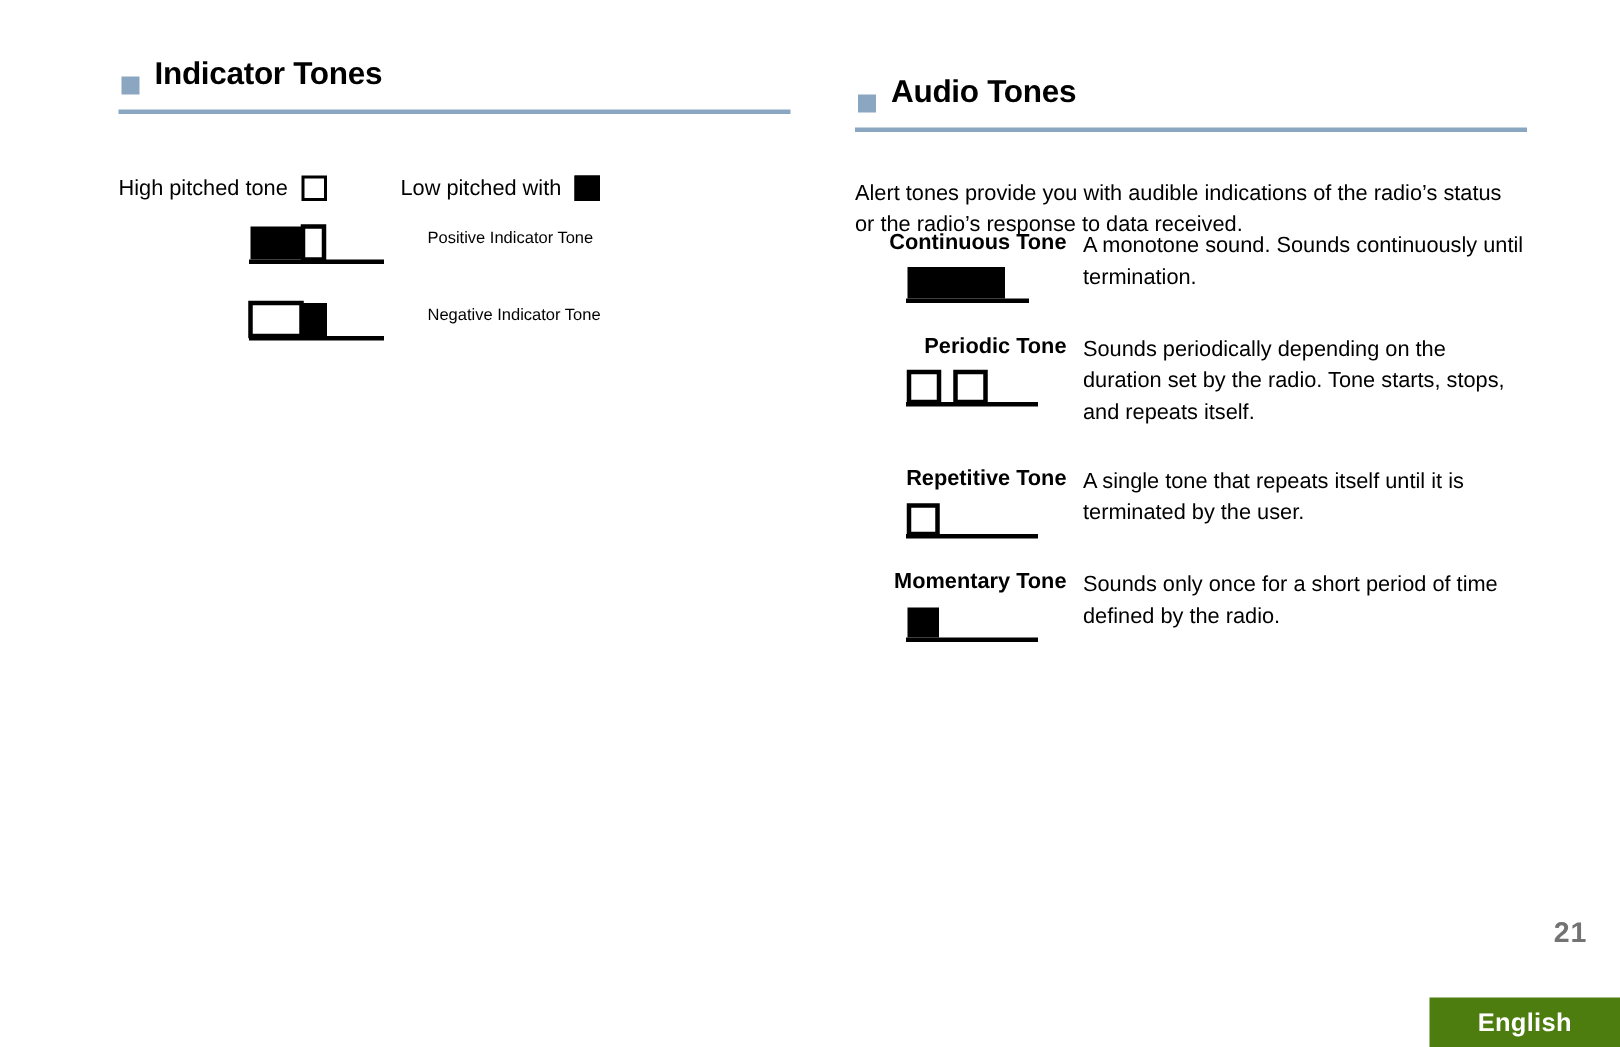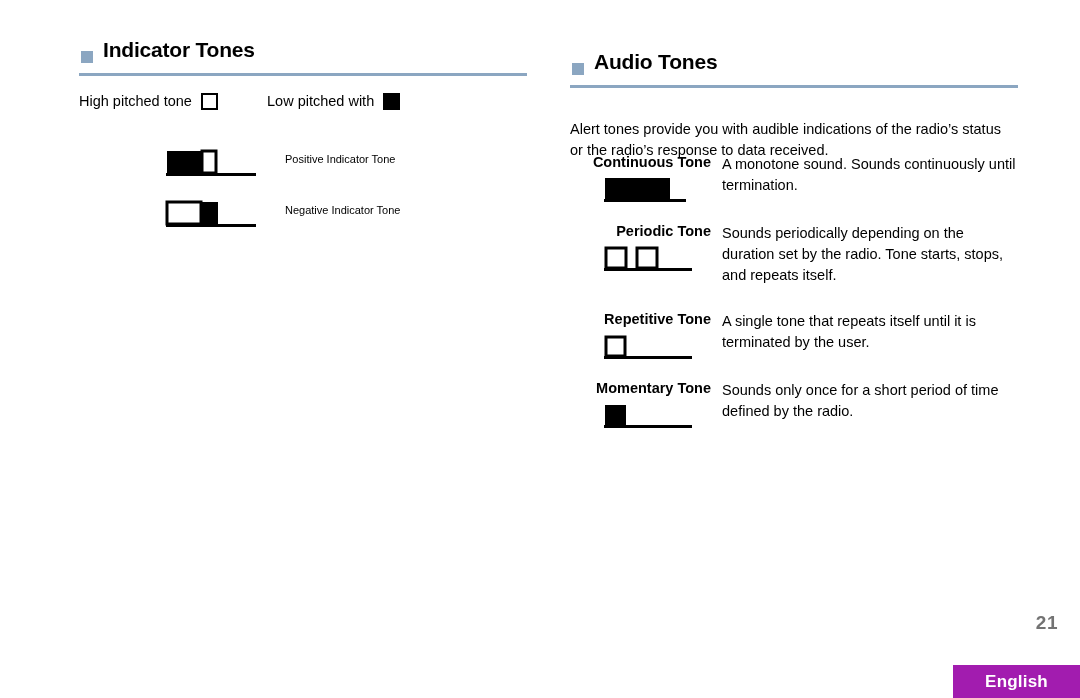--- a/index.html
+++ b/index.html
@@ -73,24 +73,25 @@
   .legend-row {
     position: absolute;
     left: 0;
     top: 53px;
     width: 100%;
     height: 26px;
   }
   .legend-item {
     position: absolute;
     display: flex;
-    align-items: flex-start;
+    align-items: center;
     gap: 9px;
     font-size: 14.5px;
     white-space: nowrap;
+    margin-top: 24px;
   }
   .legend-item.one { left: 0px; top: 0px; }
   .legend-item.two { left: 188px; top: 0px; }
 
   .swatch {
     display: inline-block;
     width: 17px;
     height: 17px;
     box-sizing: border-box;
   }
@@ -213,21 +214,21 @@
     font-weight: bold;
     color: #737373;
     letter-spacing: 0.5px;
   }
   .lang-bar {
     position: absolute;
     left: 953px;
     top: 665px;
     width: 127px;
     height: 33px;
-    background: #a21caf;
+    background: #4d7c0f;
   }
   .lang-label {
     position: absolute;
     left: 0;
     top: 0;
     width: 127px;
     height: 33px;
     line-height: 33px;
     text-align: center;
     font-size: 17px;

